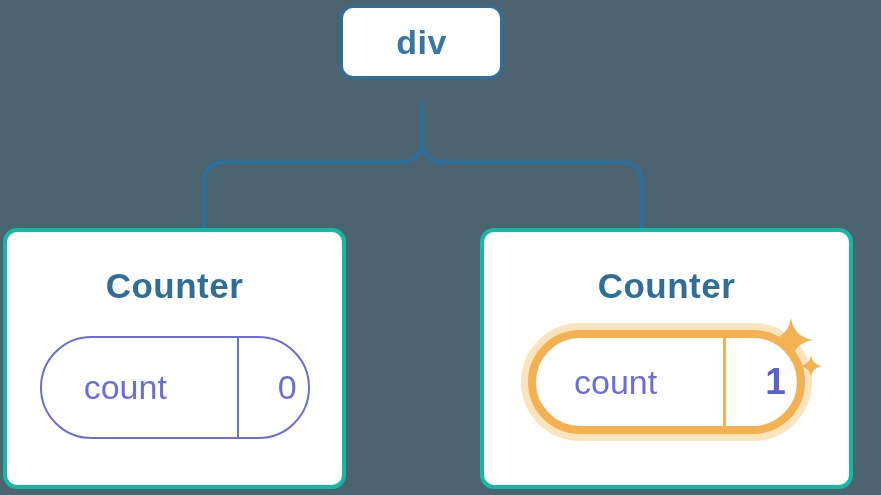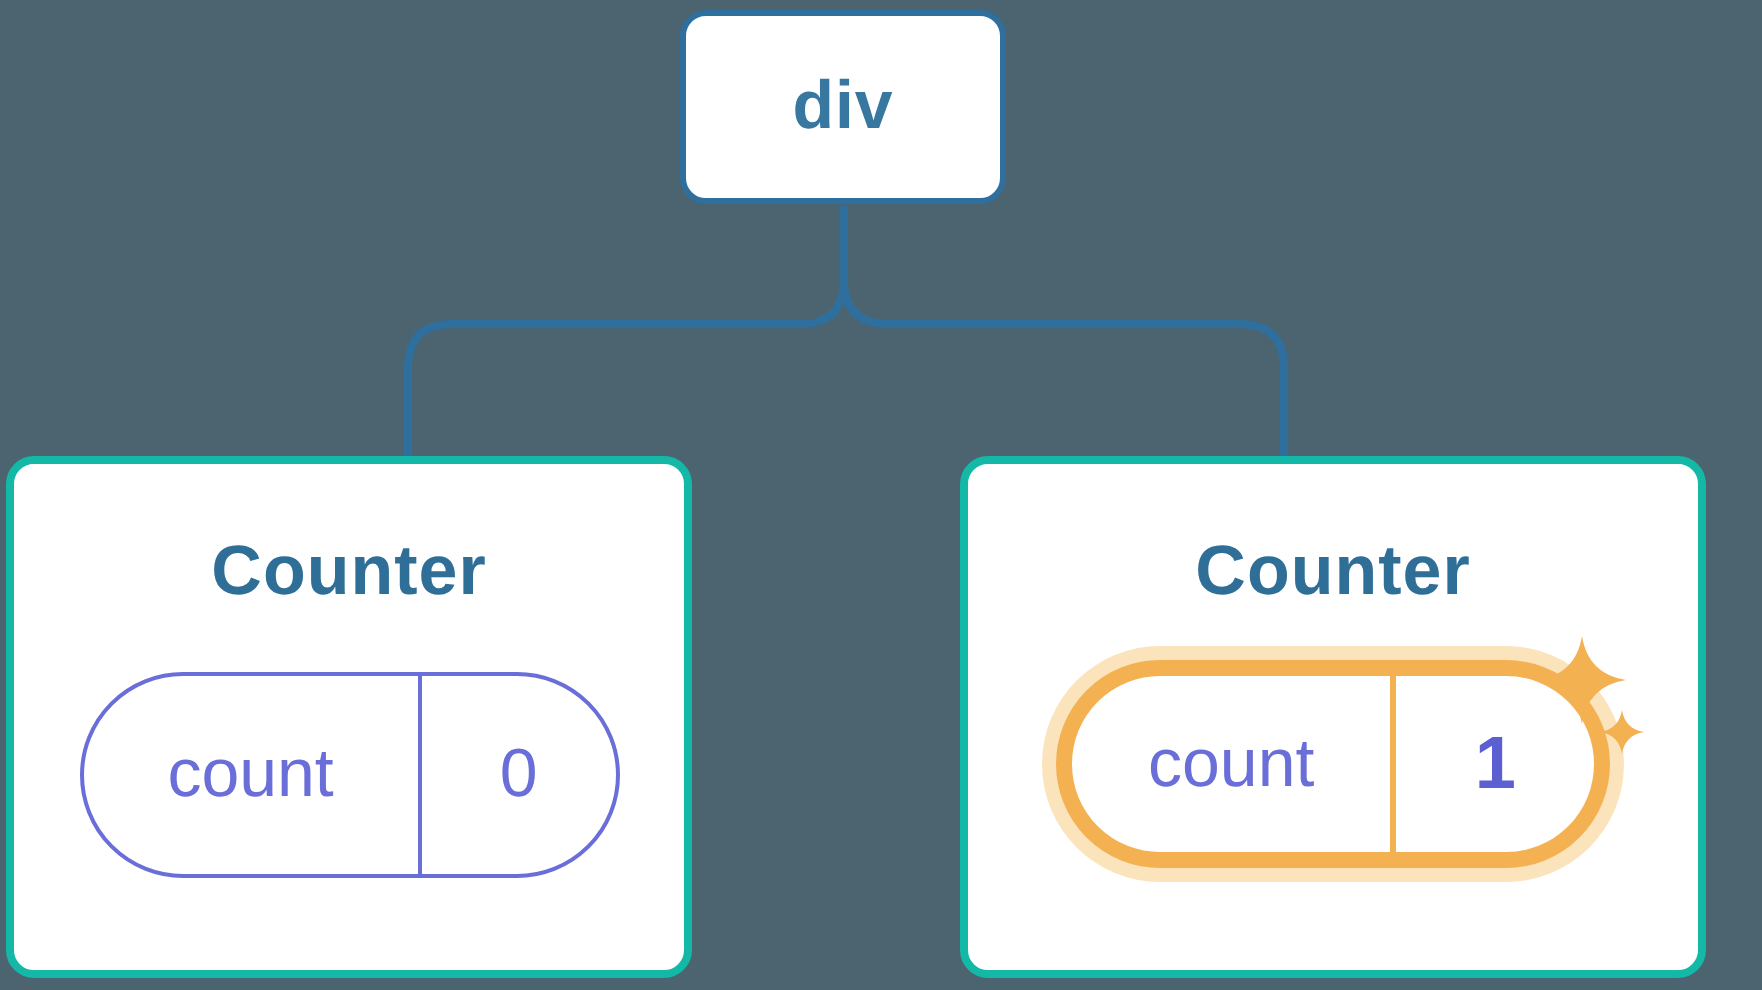--- a/index.html
+++ b/index.html
@@ -26,21 +26,21 @@
     stroke: #2e6f9d;
     stroke-width: 4;
     fill: none;
   }
   
   .root-node {
     position: absolute;
     left: 340px;
     top: 5px;
     width: 163px;
-    height: 97px;
+    height: 74px;
     background: #ffffff;
     border: 3px solid #2e6f9d;
     border-radius: 13px;
     box-sizing: border-box;
     display: flex;
     align-items: center;
     justify-content: center;
   }
   .root-node .root-label {
     color: #38779f;
@@ -72,20 +72,21 @@
     line-height: 1.15;
   }
   
   .pill {
     box-sizing: border-box;
     display: flex;
     align-items: stretch;
     background: #ffffff;
     border-radius: 999px;
     overflow: hidden;
+    gap: 28px;
   }
   .pill-plain {
     margin-top: 30px;
     width: 270px;
     height: 103px;
     border: 2px solid #6a6ed8;
   }
   .pill-key-cell {
     flex: 0 0 63%;
     display: flex;

